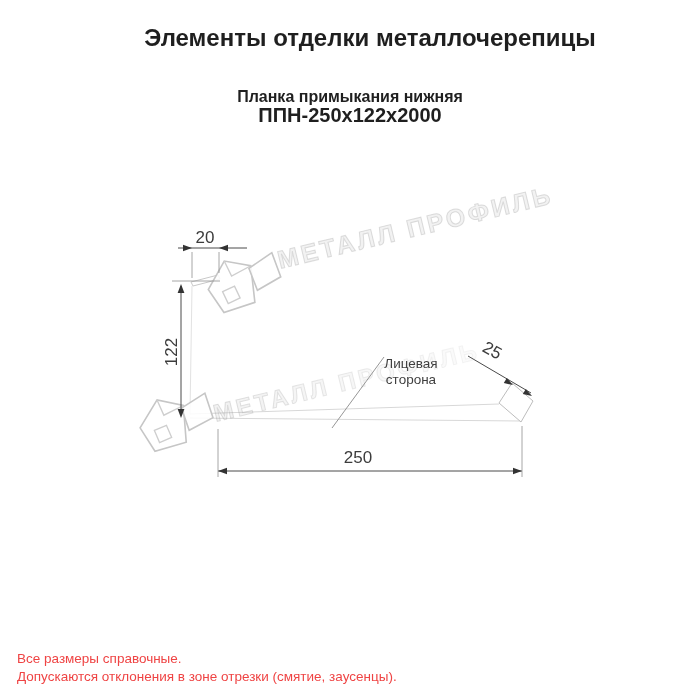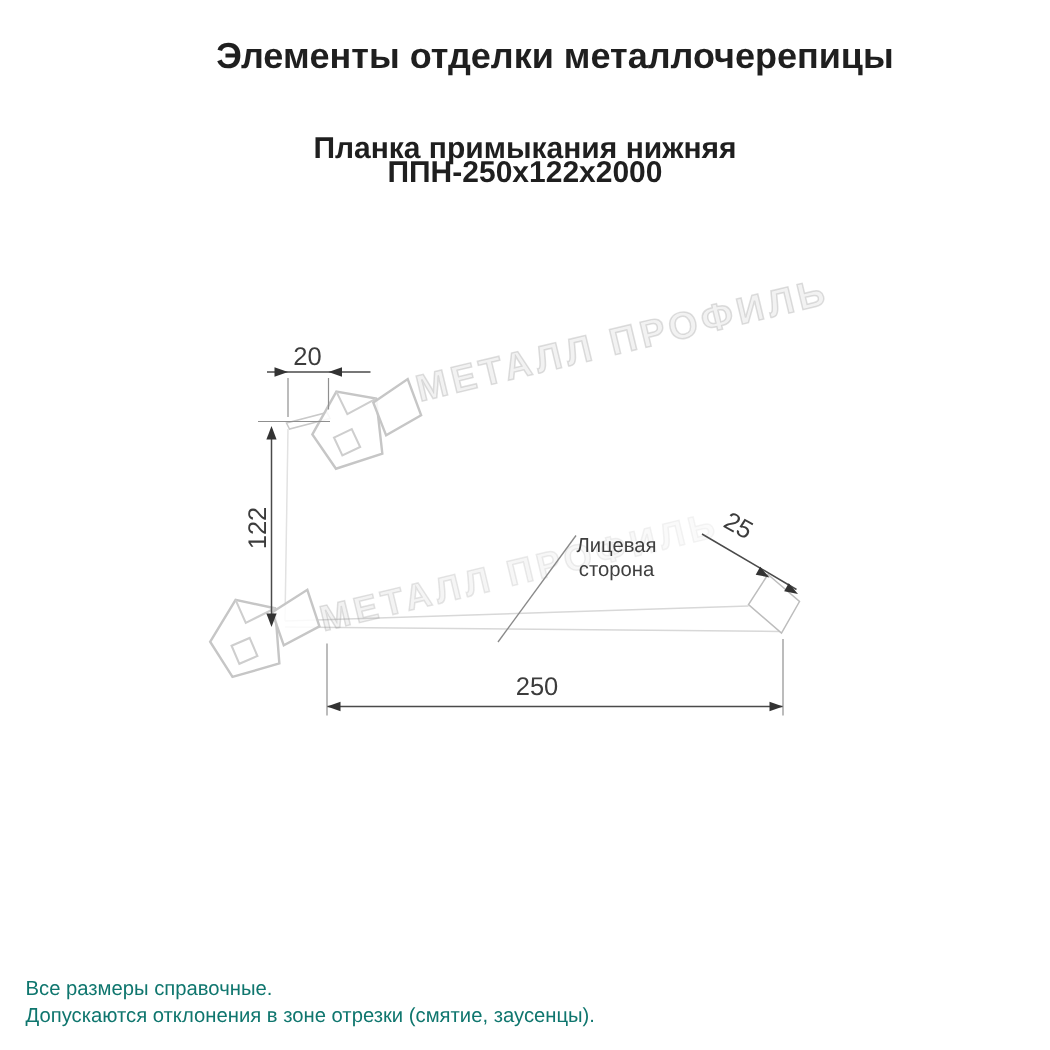--- a/index.html
+++ b/index.html
@@ -7,21 +7,21 @@
     width:700px;height:700px;position:relative;overflow:hidden;
     background:#ffffff;
     font-family:"Liberation Sans","DejaVu Sans",sans-serif;
     color:#2b2b2b;
   }
   .title{
     position:absolute;left:0;width:700px;text-align:center;
     font-weight:bold;color:#1f1f1f;white-space:nowrap;
   }
   #main-title{top:24px;font-size:24px;margin-left:20px;}
-  #subtitle{top:88px;font-size:20px;}
+  #subtitle{top:88px;font-size:16px;}
   #model-title{top:104px;font-size:20px;}
 
   #drawing-svg{position:absolute;left:0;top:0;}
 
   .watermark{
     position:absolute;white-space:nowrap;font-weight:bold;
     letter-spacing:3px;
     color:rgba(130,130,130,0.10);
     -webkit-text-stroke:1px rgba(150,150,150,0.30);
     transform:rotate(-13.5deg);transform-origin:left center;
@@ -42,21 +42,21 @@
   #dim-height{left:152px;top:342px;width:40px;transform:rotate(-90deg);}
   #dim-width{left:328px;top:448px;width:60px;}
   #dim-end-fold{left:477px;top:341px;width:30px;transform:rotate(29deg);}
 
   #face-label{
     position:absolute;left:378px;top:336px;width:66px;
     font-size:13.5px;line-height:16px;color:#3f3f3f;text-align:center;margin-top:20px;
   }
 
   .footer-note{
-    position:absolute;left:17px;font-size:13.5px;color:#0f766e;white-space:nowrap;
+    position:absolute;left:17px;font-size:13.5px;color:#ef4444;white-space:nowrap;
   }
   #footer-note-1{top:651px;}
   #footer-note-2{top:669px;}
 </style>
 </head>
 <body>
 
 <div class="title" id="main-title">Элементы отделки металлочерепицы</div>
 <div class="title" id="subtitle">Планка примыкания нижняя</div>
 <div class="title" id="model-title">ППН-250х122х2000</div>

